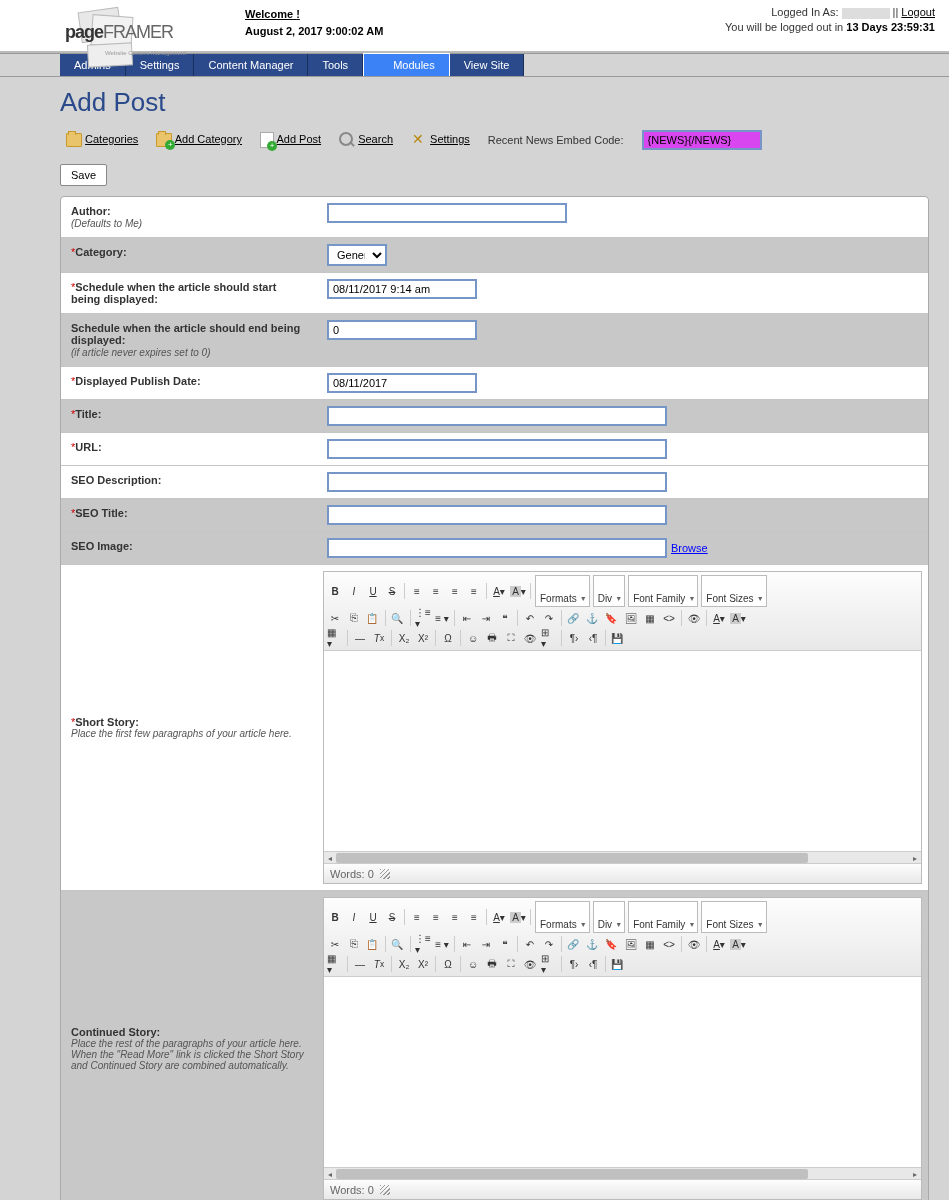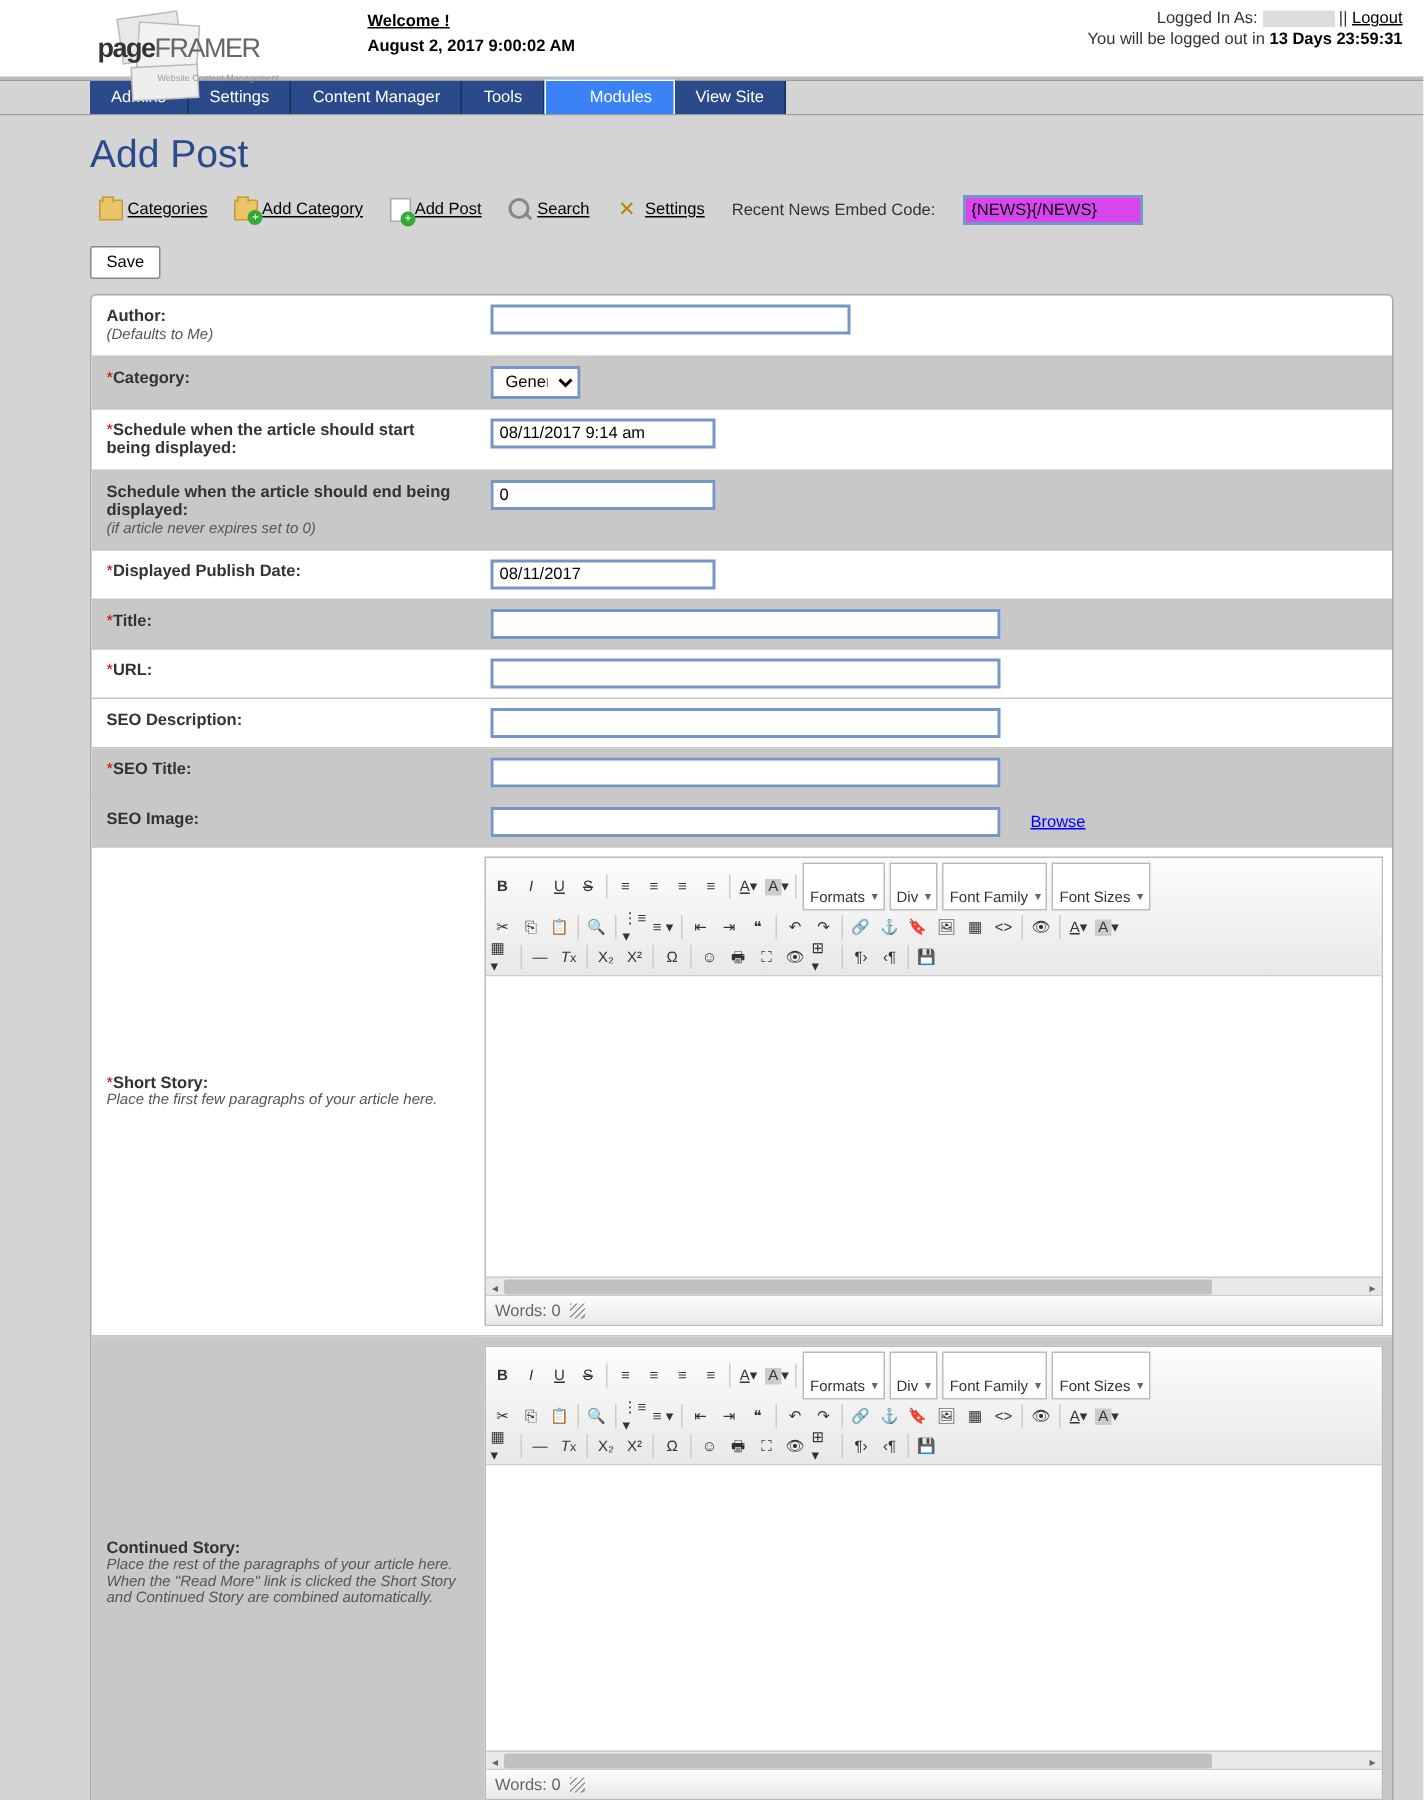--- a/index.html
+++ b/index.html
@@ -45,21 +45,21 @@
 .form-row { display: flex; border-bottom: 1px solid #c5c5c5; }
 .form-row.alt { background: #c8c8c8; }
 .form-row .lbl { width: 256px; padding: 8px 10px; font-size: 11px; }
 .form-row .ctrl { flex: 1; padding: 6px 10px; }
 .lbl .req { color: #c00; }
 .lbl .sub { font-style: italic; color: #555; font-size: 10px; }
 .ctrl input[type=text], .ctrl select { border: 2px solid #7796c8; padding: 2px 4px; font-size: 11px; background: #fff; }
 .ctrl input.wide { width: 340px; }
 .ctrl input.med { width: 150px; }
 .ctrl select { width: 60px; }
-.browse-link { color: #00f; margin-left: 20px; font-size: 11px; }
+.browse-link { color: #00f; margin-left: 4px; font-size: 11px; }
 
 
 .editor-row { display: flex; border-bottom: 1px solid #c5c5c5; }
 .editor-row.alt { background: #c8c8c8; }
 .editor-row .lbl { width: 256px; padding: 8px 10px; font-size: 11px; display: flex; flex-direction: column; justify-content: center; }
 .editor-row .editor { flex: 1; padding: 6px 6px; }
 
 
 .rte { border: 1px solid #bbb; background: #fff; display: flex; flex-direction: column; }
 .rte-toolbar { background: linear-gradient(#fdfdfd,#e8e8e8); border-bottom: 1px solid #ccc; padding: 2px; }

